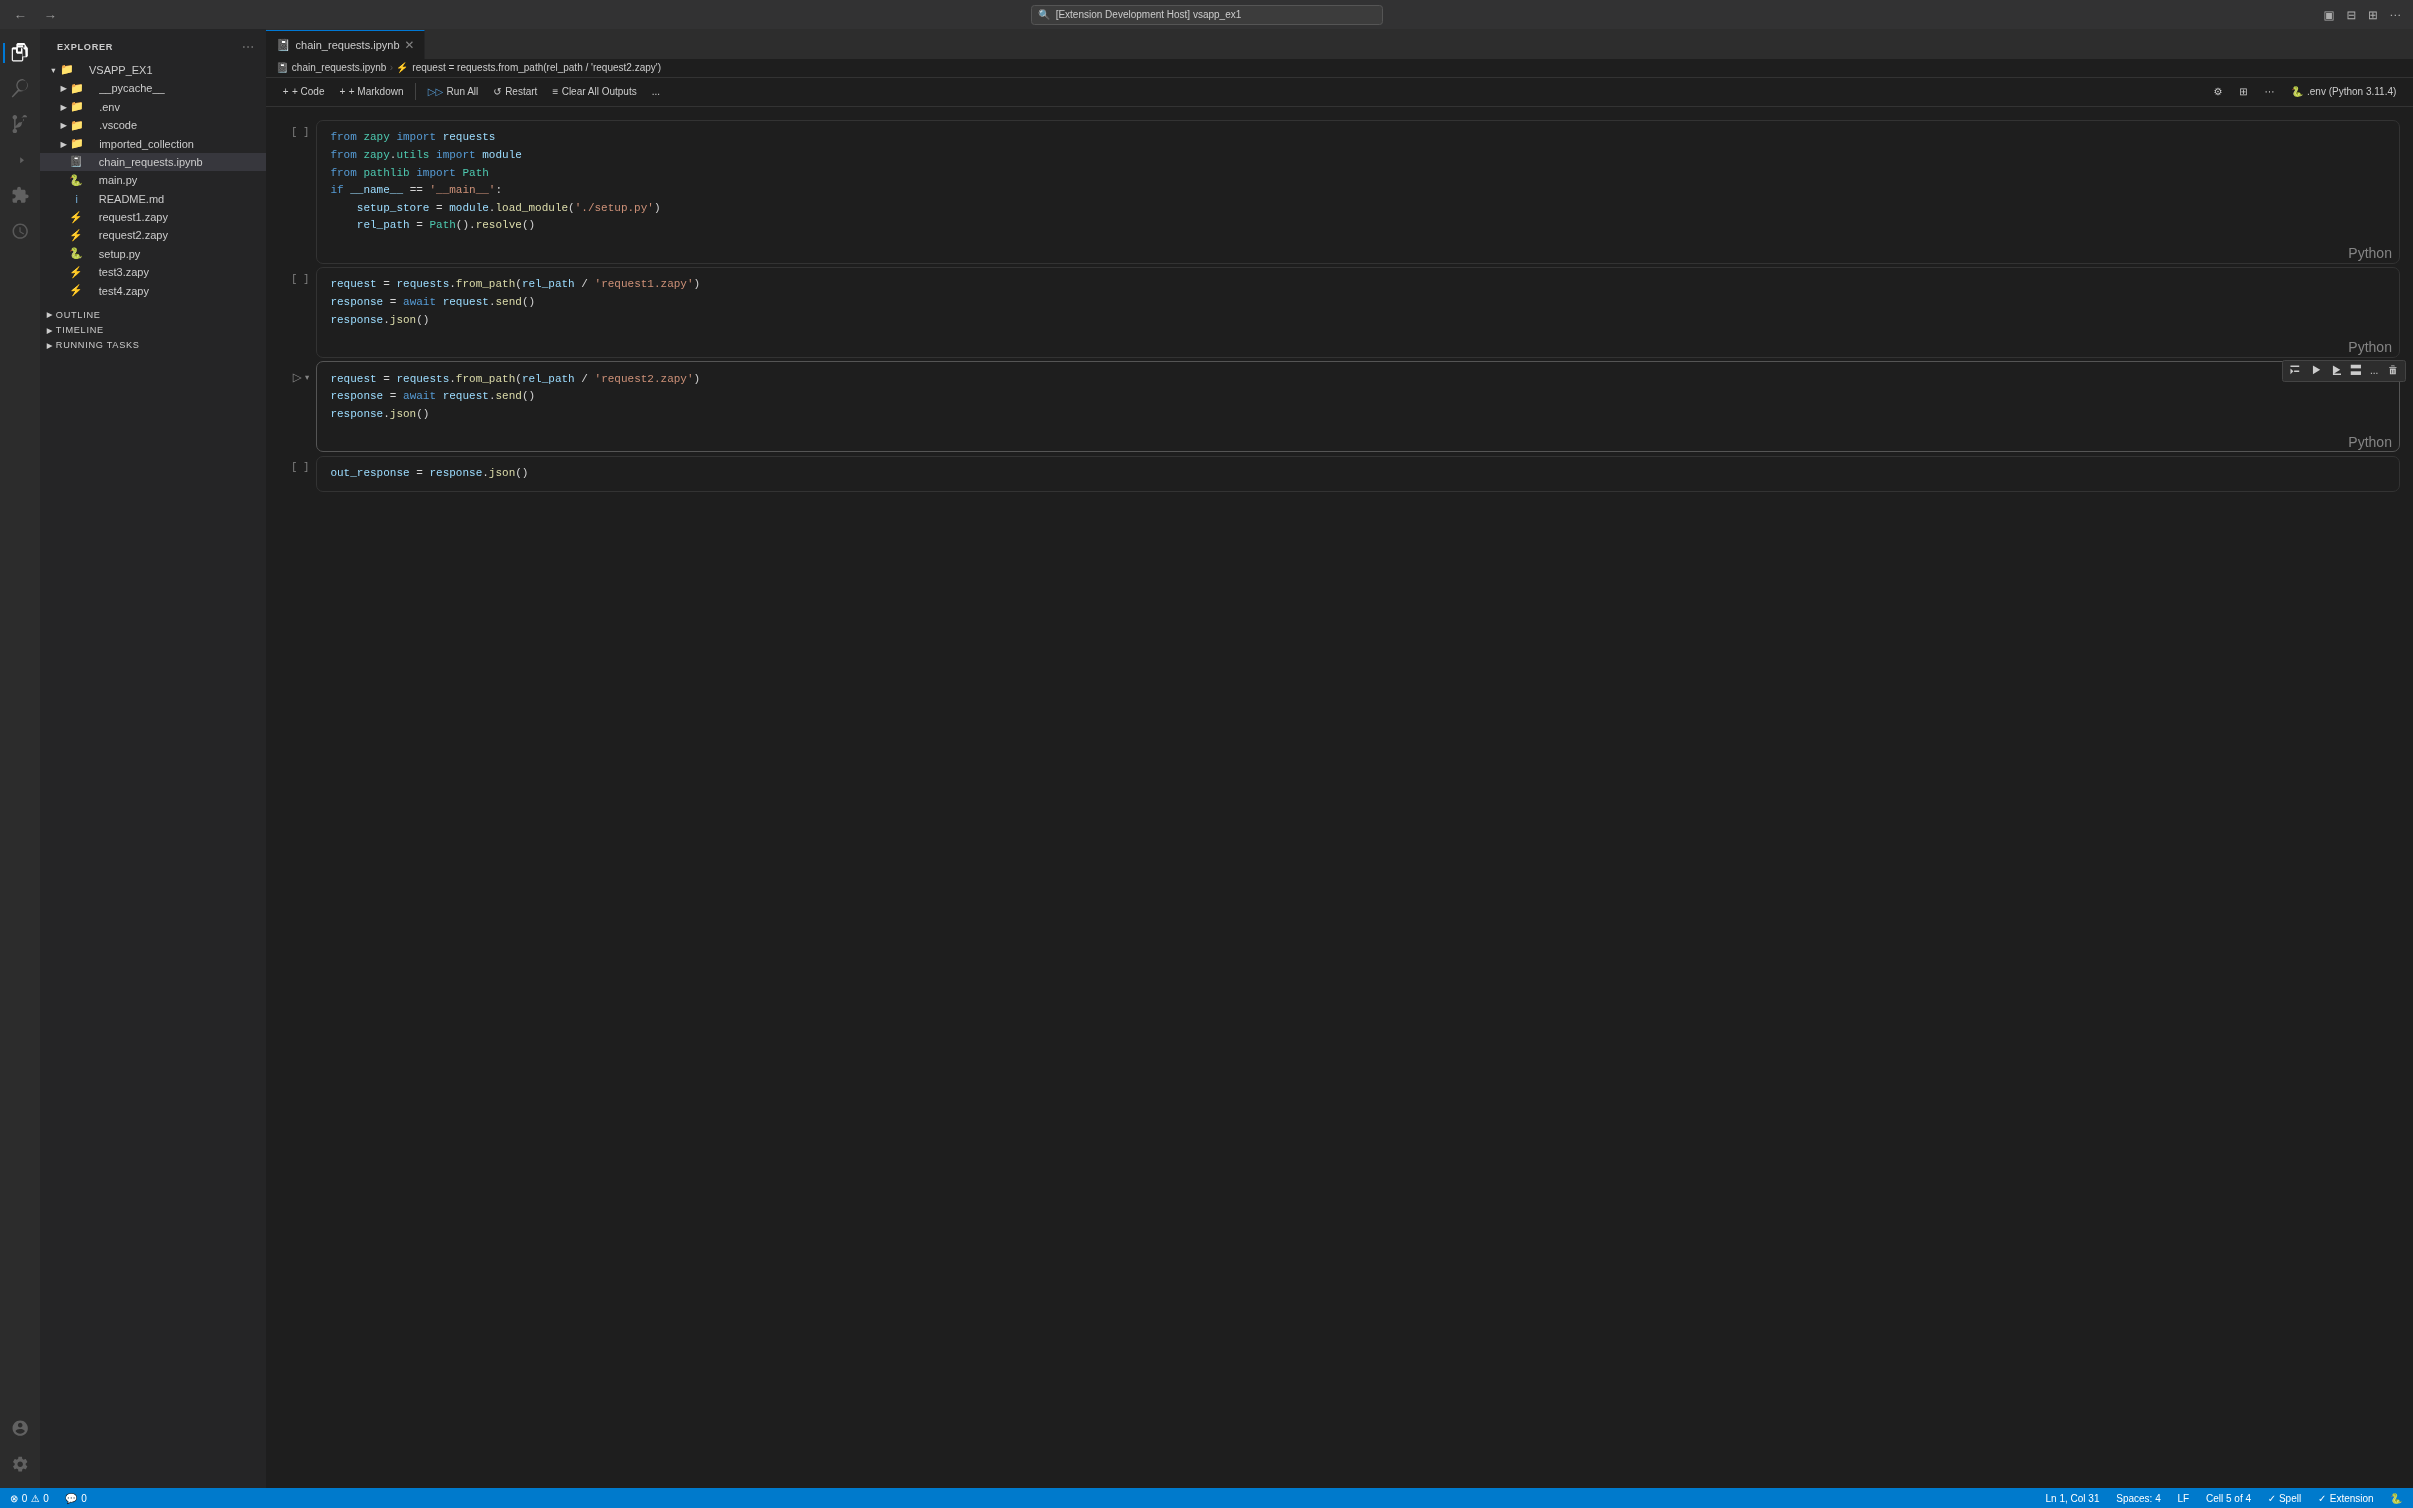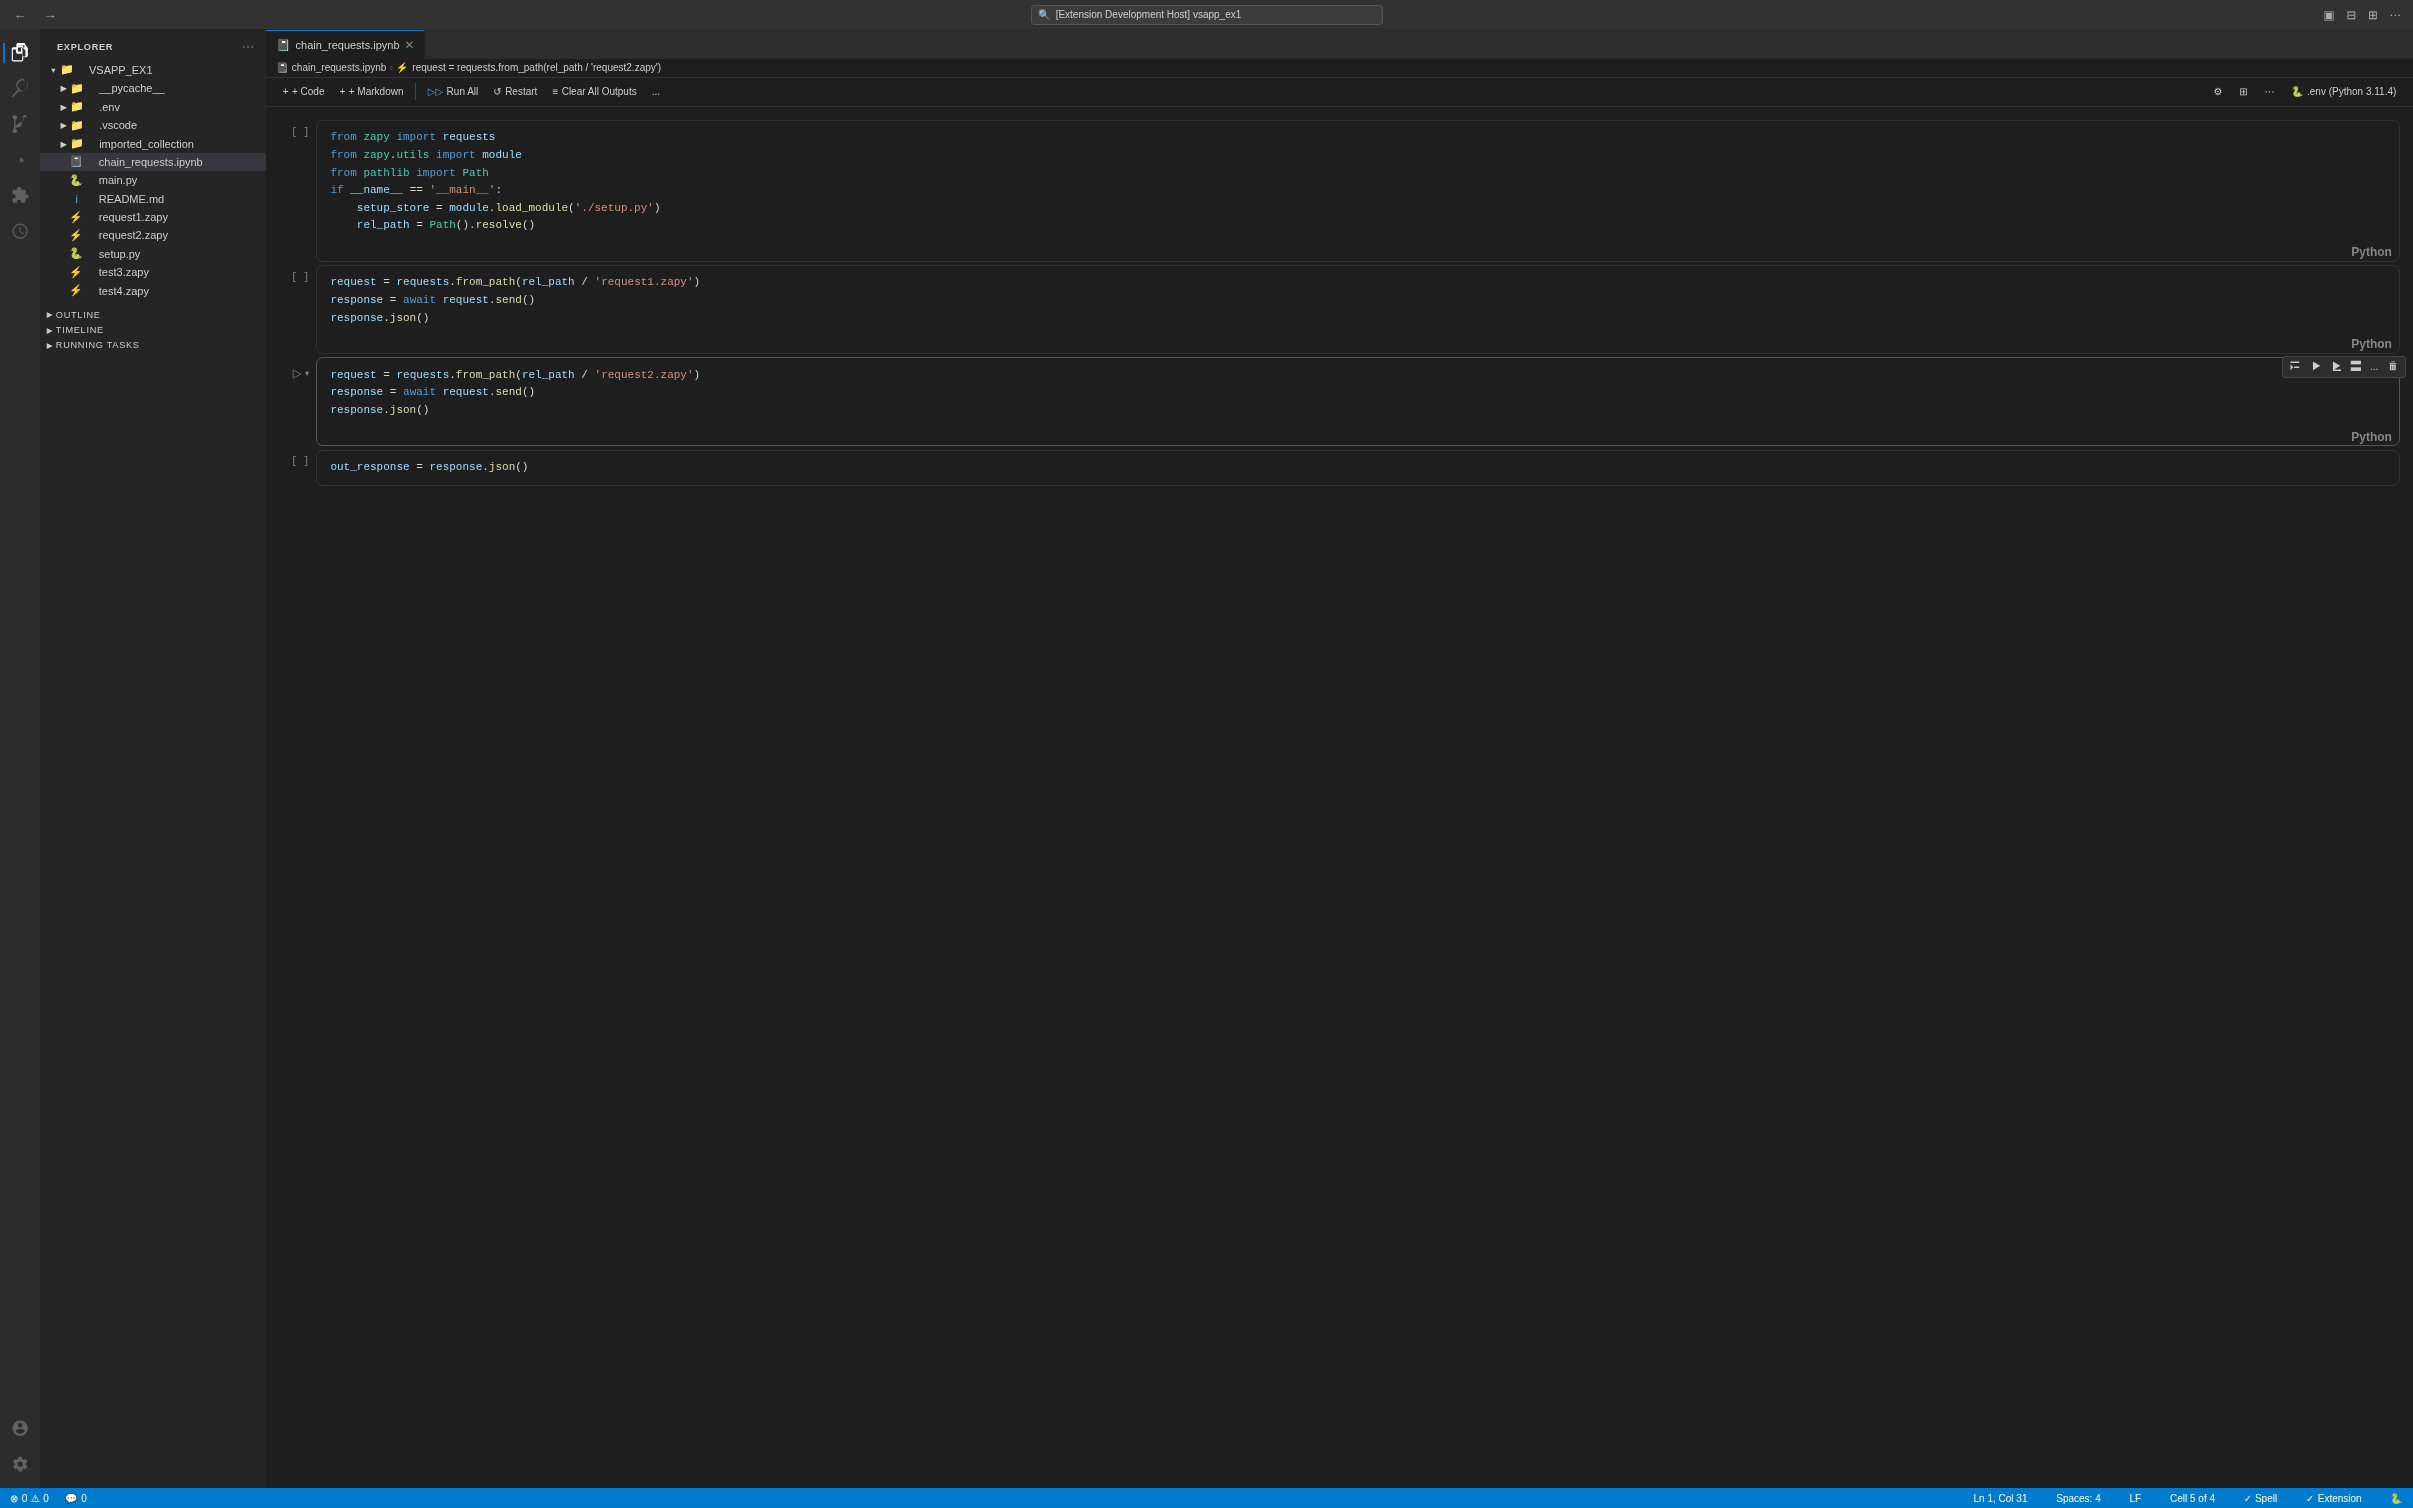--- a/index.html
+++ b/index.html
@@ -409,22 +409,21 @@
       white-space: pre;
       color: #d4d4d4;
     }
 
     .cell-footer {
       display: flex;
       justify-content: space-between;
       align-items: center;
       padding: 1.7px 6.7px;
       color: #858585;
-      font-size: 12px;
-      font-weight: bold;
+      font-size: 14px;
     }
 
     
     .kw { color: #569cd6; }    
     .func { color: #dcdcaa; }  
     .str { color: #ce9178; }   
     .var { color: #9cdcfe; }   
     .op { color: #d4d4d4; }    
     .mod { color: #4ec9b0; }   
     .cls { color: #4ec9b0; }
@@ -435,21 +434,21 @@
       height: 20px;
       display: flex;
       align-items: center;
       padding: 0 6.7px;
       gap: 13.4px;
       flex-shrink: 0;
       font-size: 10px;
       color: #ffffff;
     }
     .status-left { display: flex; align-items: center; gap: 10px; }
-    .status-right { margin-left: auto; display: flex; align-items: center; gap: 22px; }
+    .status-right { margin-left: auto; display: flex; align-items: center; gap: 10px; }
     .status-item {
       display: flex;
       align-items: center;
       gap: 3.4px;
       cursor: pointer;
       padding: 0 3.4px;
     }
   </style>
 </head>
 <body>

